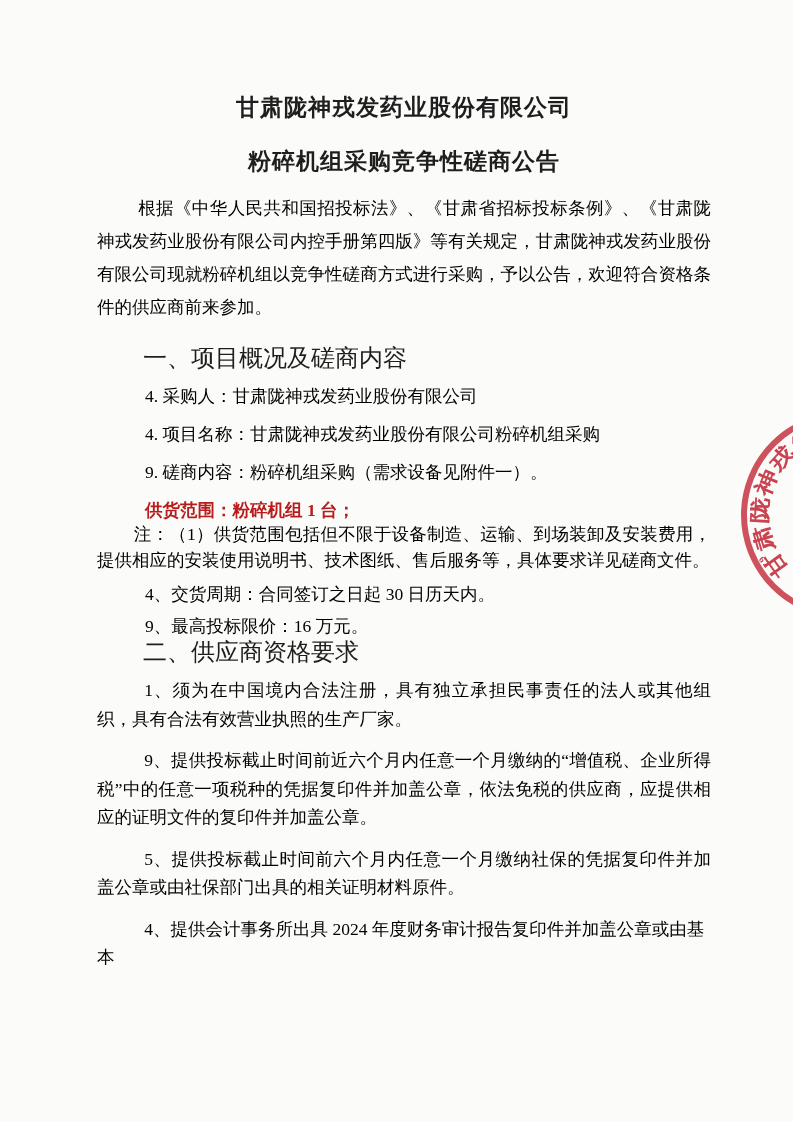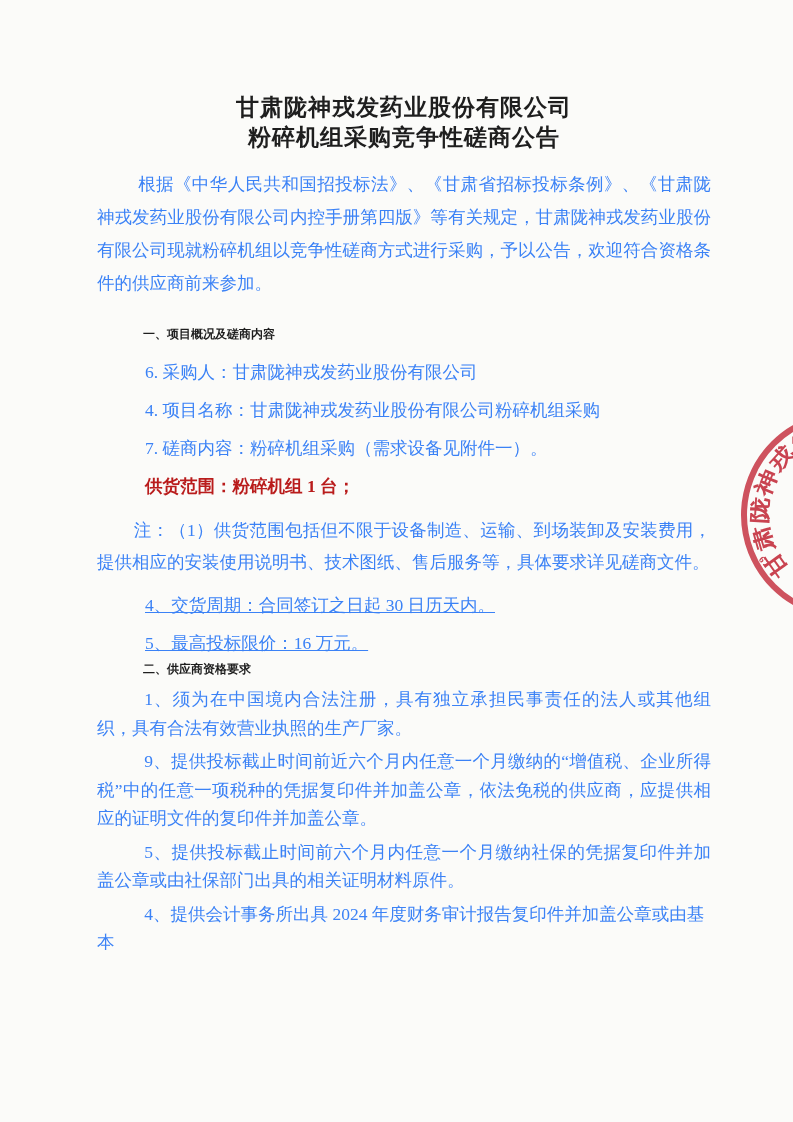--- a/index.html
+++ b/index.html
@@ -21,59 +21,58 @@
   .doc-title{
     margin:0;
     text-align:center;
     font-size:23px;
     font-weight:700;
     line-height:30px;
     letter-spacing:1px;
     color:#1e1e1e;
     font-family:"Liberation Sans","DejaVu Sans",sans-serif;
   }
-  .doc-title.second{margin-top:0;}
+  .doc-title.second{margin-top:24px;}
   p{margin:0;}
   .body-text{
     font-size:17.5px;
-    color:#3b82f6;
+    color:#000000;
   }
   .intro{
     margin-top:16px;
     line-height:33px;
     text-align:justify;
     text-indent:2.35em;
   }
   .sec-heading{
     margin:23px 0 0 46px;
-    font-size:12px;
-    font-weight:700;
+    font-size:24px;
+    font-weight:400;
     color:#1e1e1e;
     line-height:22px;
   }
   .item{
     margin:16px 0 0 48px;
     line-height:22px;
   }
   .item.bold{font-weight:700;color:#b91c1c;}
   .note-para{
-    margin-top:17px;
-    line-height:32px;
+    line-height:26px;
     text-align:justify;
     text-indent:2.1em;
   }
   .note-para2{
     margin-top:0;
     line-height:29px;
     text-align:justify;
     text-indent:5.4em;
   }
-  .items-block .item{margin-top:16px;text-decoration:underline;}
+  .items-block .item{margin-top:10px;}
   .q-para{
-    margin-top:5px;
+    margin-top:13px;
     line-height:28.5px;
     text-align:justify;
     text-indent:2.7em;
   }
   .q-para.last{text-align:left;}
   .sec2-heading{margin-top:4px;}
   
   .stamp{
     position:absolute;
     left:723px;
@@ -92,30 +91,30 @@
 <div class="page">
   <div class="content">
 
     <h1 class="doc-title">甘肃陇神戎发药业股份有限公司</h1>
     <h1 class="doc-title second">粉碎机组采购竞争性磋商公告</h1>
 
     <p class="body-text intro">根据《中华人民共和国招投标法》、《甘肃省招标投标条例》、《甘肃陇神戎发药业股份有限公司内控手册第四版》等有关规定，甘肃陇神戎发药业股份有限公司现就粉碎机组以竞争性磋商方式进行采购，予以公告，欢迎符合资格条件的供应商前来参加。</p>
 
     <h2 class="sec-heading">一、项目概况及磋商内容</h2>
 
-    <p class="body-text item">6. 采购人：甘肃陇神戎发药业股份有限公司</p>
+    <p class="body-text item">4. 采购人：甘肃陇神戎发药业股份有限公司</p>
     <p class="body-text item">4. 项目名称：甘肃陇神戎发药业股份有限公司粉碎机组采购</p>
-    <p class="body-text item">7. 磋商内容：粉碎机组采购（需求设备见附件一）。</p>
+    <p class="body-text item">9. 磋商内容：粉碎机组采购（需求设备见附件一）。</p>
     <p class="body-text item bold">供货范围：粉碎机组 1 台；</p>
 
     <p class="body-text note-para">注：（1）供货范围包括但不限于设备制造、运输、到场装卸及安装费用，提供相应的安装使用说明书、技术图纸、售后服务等，具体要求详见磋商文件。</p>
 
     <div class="items-block">
       <p class="body-text item">4、交货周期：合同签订之日起 30 日历天内。</p>
-      <p class="body-text item">5、最高投标限价：16 万元。</p>
+      <p class="body-text item">9、最高投标限价：16 万元。</p>
     </div>
 
     <h2 class="sec-heading sec2-heading">二、供应商资格要求</h2>
 
     <p class="body-text q-para">1、须为在中国境内合法注册，具有独立承担民事责任的法人或其他组织，具有合法有效营业执照的生产厂家。</p>
     <p class="body-text q-para">9、提供投标截止时间前近六个月内任意一个月缴纳的“增值税、企业所得税”中的任意一项税种的凭据复印件并加盖公章，依法免税的供应商，应提供相应的证明文件的复印件并加盖公章。</p>
     <p class="body-text q-para">5、提供投标截止时间前六个月内任意一个月缴纳社保的凭据复印件并加盖公章或由社保部门出具的相关证明材料原件。</p>
     <p class="body-text q-para last">4、提供会计事务所出具 2024 年度财务审计报告复印件并加盖公章或由基本</p>
 
   </div>

